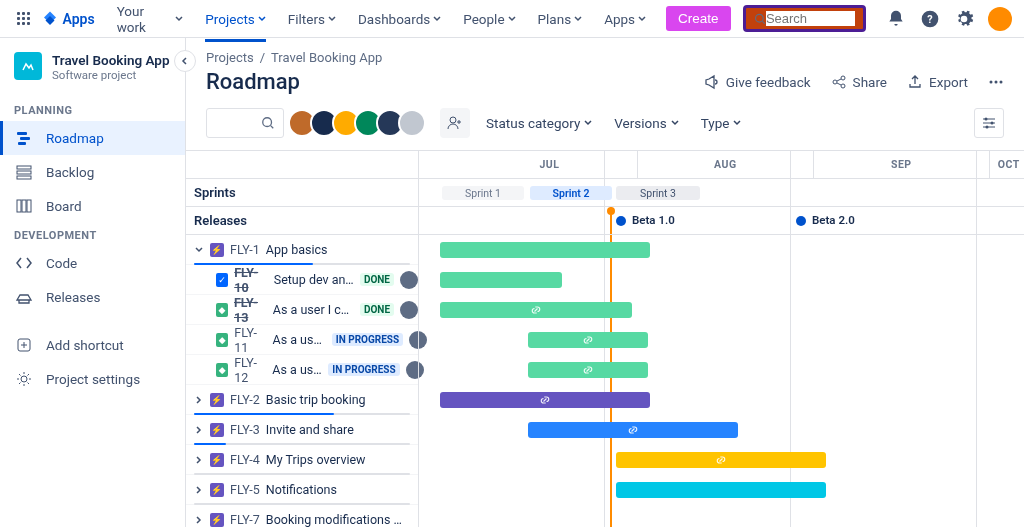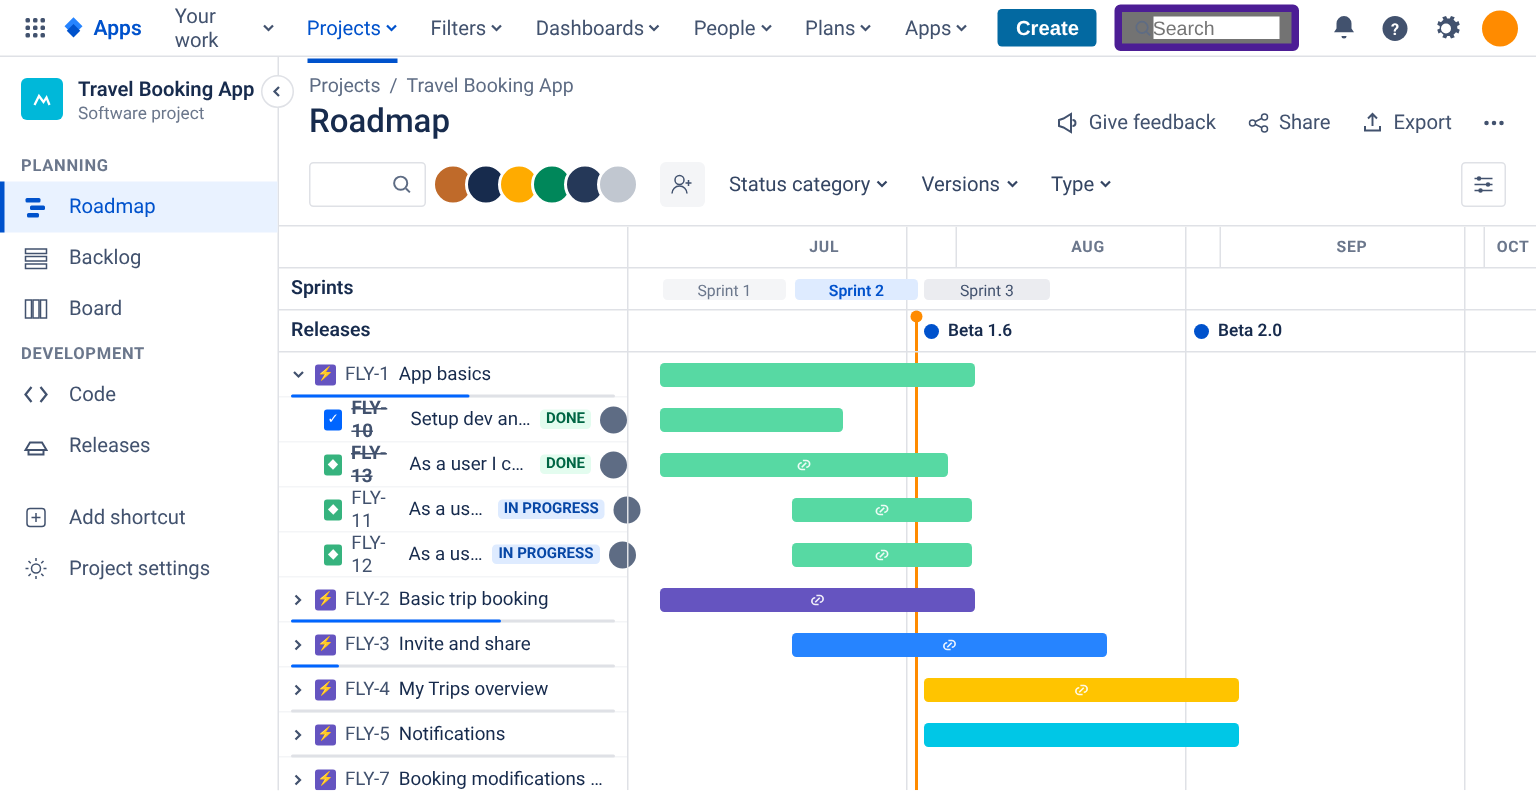--- a/index.html
+++ b/index.html
@@ -7,23 +7,23 @@
 .topbar { display: flex; align-items: center; height: 38px; border-bottom: 1px solid #DFE1E6; padding: 0 12px; gap: 6px; }
 .app-switcher { width: 24px; height: 24px; display: flex; align-items: center; justify-content: center; cursor: pointer; }
 .grid-dots { display: grid; grid-template-columns: repeat(3,3px); grid-template-rows: repeat(3,3px); gap: 2px; }
 .grid-dots span { width: 3px; height: 3px; background: #42526E; border-radius: 1px; }
 .logo-jira { display: flex; align-items: center; gap: 4px; font-weight: 600; color: #0052CC; margin-right: 8px; }
 .nav-item { display: flex; align-items: center; gap: 3px; padding: 6px 8px; cursor: pointer; color: #42526E; font-size: 13.5px; }
 .nav-item.active { color: #0052CC; position: relative; }
 .nav-item.active::after { content:""; position:absolute; left:8px; right:8px; bottom:-9px; height:3px; background:#0052CC; }
 .chevron { width:8px; height:8px; }
 .chevron svg { display:block; }
-.btn-create { background: #0369a1; color: #fff; padding: 5px 12px; border-radius: 3px; border: none; font-weight: 700; cursor: pointer; font-size: 13.5px; margin-left: 6px; }
+.btn-create { background: #d946ef; color: #fff; padding: 5px 12px; border-radius: 3px; border: none; font-weight: 400; cursor: pointer; font-size: 13.5px; margin-left: 6px; }
 .spacer { flex: 1; }
-.search-box { display: flex; align-items: flex-end; border: 5px solid #4c1d95; border-radius: 4px; padding: 3px 8px; width: 130px; background:#737373; }
+.search-box { display: flex; align-items: flex-end; border: 3px solid #4c1d95; border-radius: 4px; padding: 3px 8px; width: 130px; background:#c2410c; }
 .search-box input { border: none; outline: none; font-size: 13px; width: 100%; color:#5E6C84;}
 .top-icons { display: flex; align-items: center; gap: 14px; margin-left: 14px; }
 .top-icon { width: 20px; height: 20px; cursor: pointer; color: #42526E; }
 .avatar { width: 24px; height: 24px; border-radius: 50%; background: #FF8B00; }
 .layout { display: flex; height: calc(527px - 38px); }
 .sidebar { width: 186px; border-right: 1px solid #DFE1E6; padding: 14px 0; position: relative; }
 .collapse-btn { position: absolute; right: -11px; top: 12px; width: 22px; height: 22px; border-radius: 50%; background: #fff; border: 1px solid #DFE1E6; display:flex; align-items:center; justify-content:center; cursor:pointer; }
 .proj-head { display: flex; gap: 10px; padding: 0 14px 16px; }
 .proj-icon { width: 28px; height: 28px; border-radius: 4px; background: #00B8D9; display:flex; align-items:center; justify-content:center; }
 .proj-name { font-weight: 600; font-size: 13.5px; }
@@ -524,21 +524,21 @@
             </div>
           <div class="sprint-bar sp2" style="left:112px;width:82px">
               <span>Sprint 2</span>
             </div>
           <div class="sprint-bar sp3" style="left:198px;width:84px">
               <span>Sprint 3</span>
             </div>
         </div>
         <div class="row-divider" style="position:relative">
           <div class="release-dot" style="left:198px"></div>
-          <div class="release-lbl" style="left:214px">Beta 1.6</div>
+          <div class="release-lbl" style="left:214px">Beta 1.0</div>
           <div class="release-dot" style="left:378px"></div>
           <div class="release-lbl" style="left:394px">Beta 2.0</div>
         </div>
         <div id="gantt-rows">
             <div class="grow">
               <div class="bar bar-green" style="left:22px;width:210px"></div>
             </div>
             <div class="grow">
               <div class="bar bar-green" style="left:22px;width:122px"></div>
             </div>

